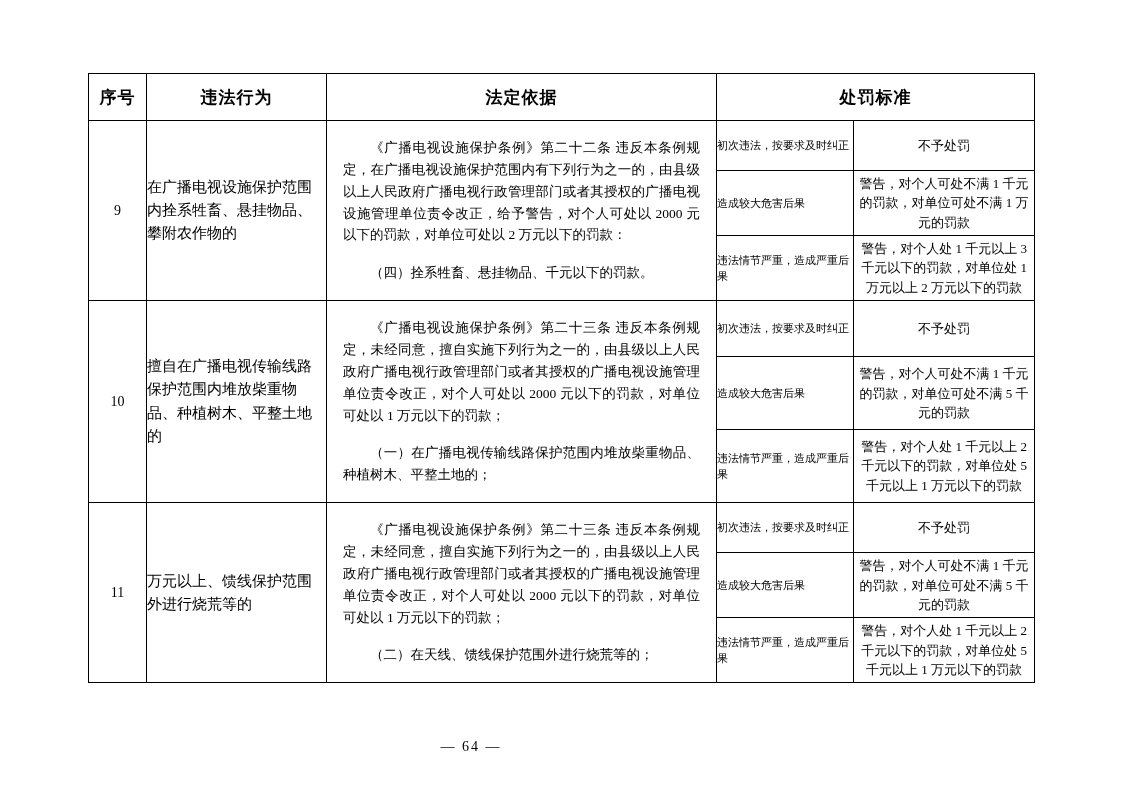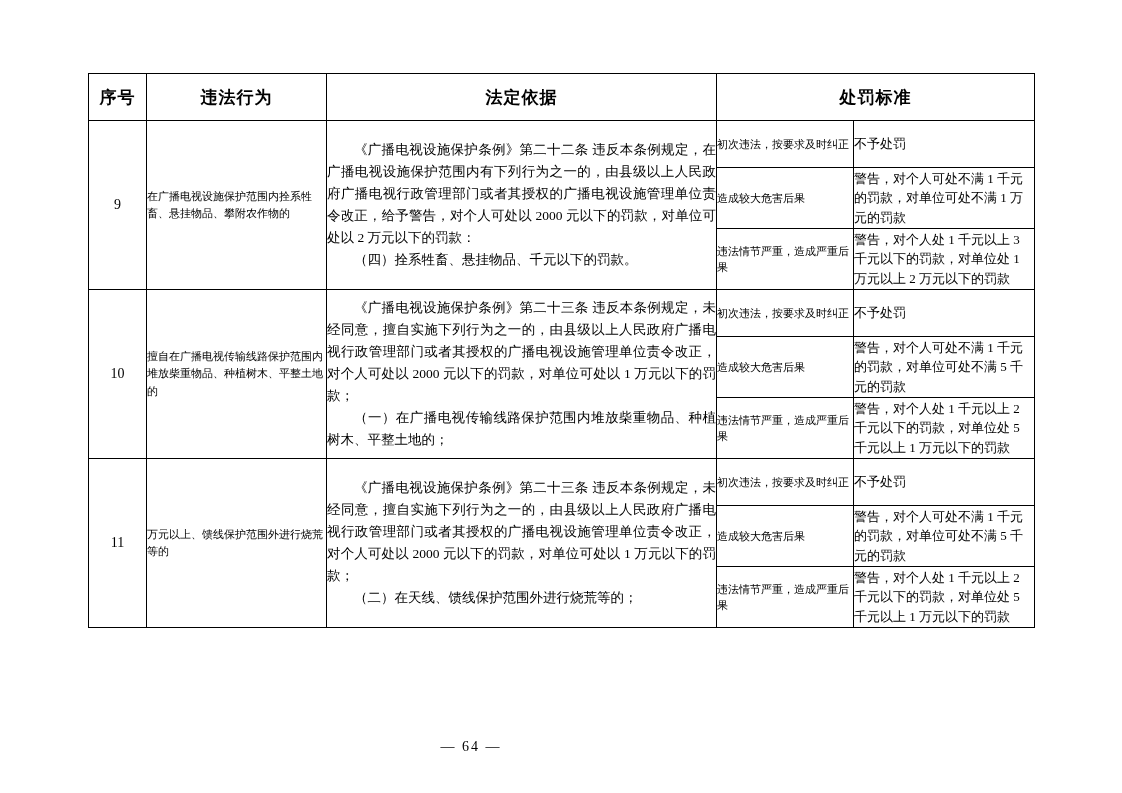--- a/index.html
+++ b/index.html
@@ -40,49 +40,49 @@
   .col-act  { width: 180px; }
   .col-law  { width: 390px; }
   .col-lvl  { width: 137px; }
   .col-pen  { width: 181px; }
 
   .cell-no {
     text-align: center;
     font-size: 14px;
   }
   .cell-act {
-    font-size: 11px;
+    font-size: 15px;
     line-height: 1.55;
     padding: 6px 9px 6px 11px;
     text-align: left;
   }
   .cell-law {
     font-size: 13.5px;
     line-height: 1.62;
     padding: 8px 9px 8px 9px;
     text-align: justify;
     text-justify: inter-ideograph;
   }
   .cell-law p {
-    margin: 0;
+    margin: 16px;
   }
   .cell-law p.ind {
     text-indent: 2em;
   }
   .cell-lvl {
     font-size: 11px;
     line-height: 1.5;
     padding: 7px 6px 7px 8px;
     text-align: left;
   }
   .cell-pen {
     font-size: 13px;
     line-height: 1.5;
     padding: 7px 7px 7px 8px;
-    text-align: left;
+    text-align: center;
   }
   .sub-row td {
     height: 60px;
   }
   .sub-row.short td {
     height: 46px;
   }
   .page-number {
     position: absolute;
     left: 0;

